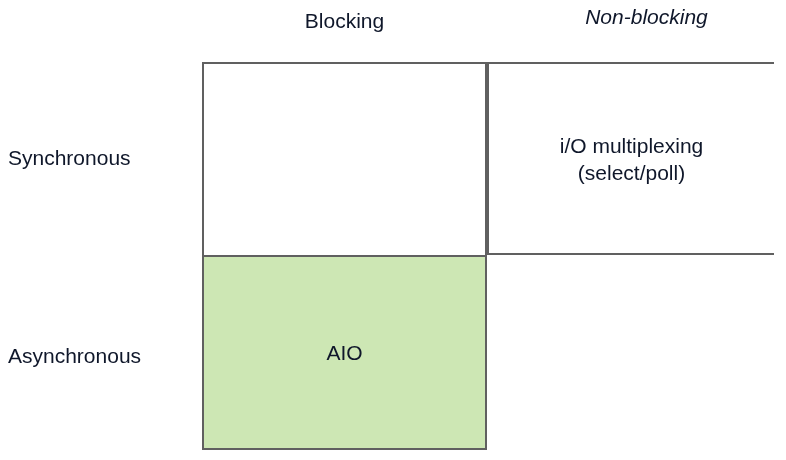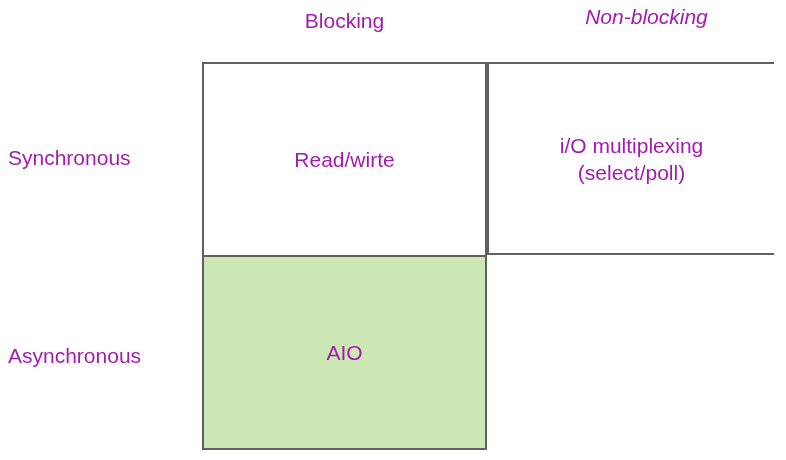--- a/index.html
+++ b/index.html
@@ -5,21 +5,21 @@
   html, body {
     margin: 0;
     padding: 0;
   }
   .canvas {
     position: relative;
     width: 786px;
     height: 460px;
     background: #ffffff;
     font-family: "Liberation Sans", sans-serif;
-    color: #a21caf;
+    color: #0f172a;
     overflow: hidden;
   }
   .col-header {
     position: absolute;
     top: 6px;
     font-size: 21px;
     line-height: 25px;
     text-align: center;
   }
   .col-header-blocking {
@@ -93,21 +93,20 @@
   <div class="col-header col-header-nonblocking">Non-blocking</div>
 
   <div class="row-header row-header-async">Asynchronous</div>
 
   <div class="row-header row-header-sync">Synchronous</div>
 
   <div class="grid">
 
 
     <div class="cell cell-col-last">
-      <span>Read/wirte</span>
     </div>
 
     <div class="cell cell-row-last">
       <span>i/O multiplexing</span>
       <span>(select/poll)</span>
     </div>
 
     <div class="cell cell-col-last cell-row-last" style="background-color: rgb(205, 231, 180); text-align: center;">
       <span>AIO</span>
 

